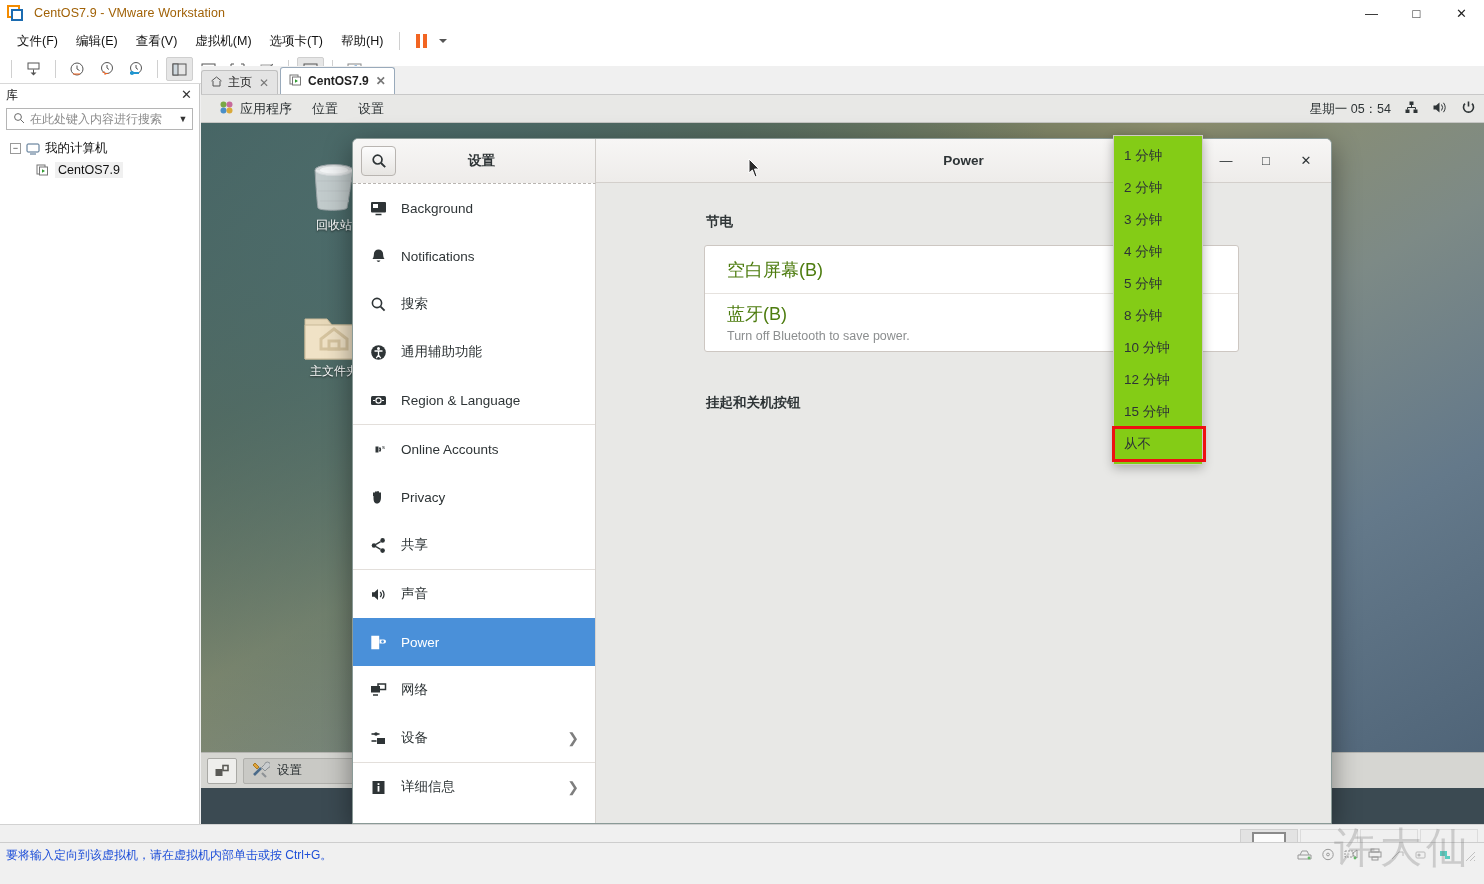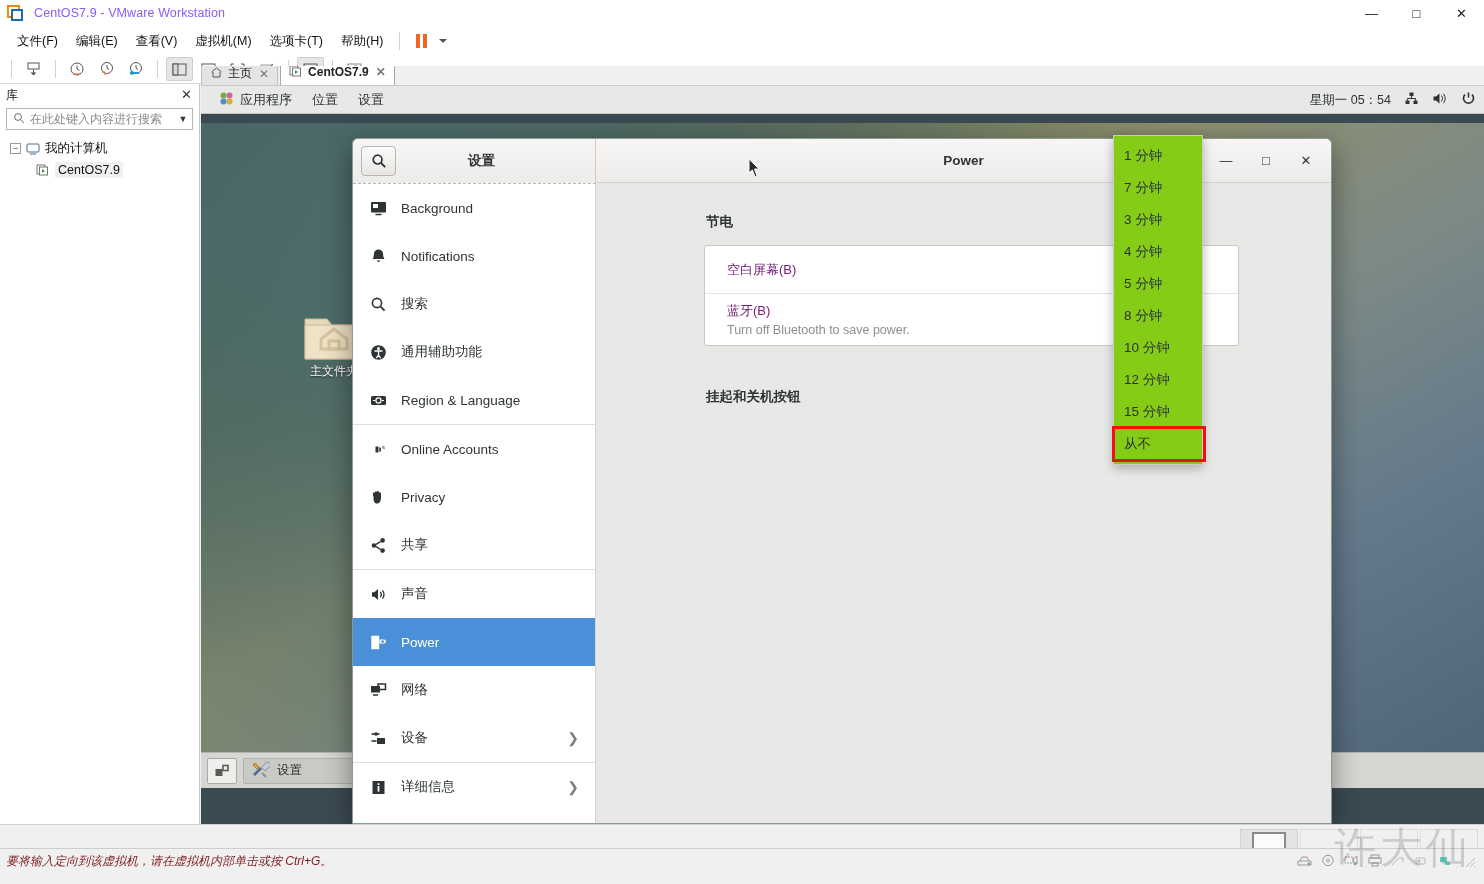--- a/index.html
+++ b/index.html
@@ -15,21 +15,21 @@
   .vm-titlebar {
     height:27px; background:#ffffff; display:flex; align-items:center;
     position:relative; border-bottom:1px solid #fff;
   }
   .vm-logo {
     width:17px; height:17px; margin-left:7px; position:relative; flex:0 0 auto;
   }
   .vm-logo .sq1 { position:absolute; left:0; top:0; width:13px; height:13px; border:2px solid #f38b00; background:#fff;}
   .vm-logo .sq2 { position:absolute; left:4px; top:4px; width:12px; height:12px; border:2px solid #1b6bb0; background:#fff;}
   .vm-title {
-    margin-left:10px; font-size:12.5px; color:#8b5cf6; letter-spacing:.1px;
+    margin-left:10px; font-size:12.5px; color:#a16207; letter-spacing:.1px;
   }
   .win-btns { position:absolute; right:0; top:0; display:flex; height:27px; }
   .win-btn {
     width:45px; height:27px; display:flex; align-items:center; justify-content:center;
     font-size:13px; color:#222; line-height:1;
   }
 
   .vm-menubar {
     height:28px; background:#fff; display:flex; align-items:center;
     padding-left:8px; font-size:12.5px; color:#111;
@@ -80,21 +80,21 @@
   .tree-row .ico { margin-right:5px; display:flex; align-items:center; }
   .tree-row.child { padding-left:32px; }
   .tree-row.child .lbl { background:#f0f0f0; padding:1px 3px; }
 
   
   .vmscreen {
     position:absolute; left:201px; top:66px; width:1283px; height:758px;
     overflow:hidden; background:#3b4a52;
   }
   .tabbar {
-    height:20px; background:#f0f0f0; display:flex; align-items:flex-end;
+    height:29px; background:#f0f0f0; display:flex; align-items:flex-end;
     border-bottom:1px solid #c8c8c8; position:relative;
   }
   .tab {
     height:24px; display:flex; align-items:center; gap:5px; padding:0 8px;
     font-size:12px; color:#222; background:#e4e4e4;
     border:1px solid #c0c0c0; border-bottom:none; margin-right:2px;
     border-top-left-radius:3px; border-top-right-radius:3px;
   }
   .tab.active { background:#fff; height:27px; font-weight:bold; border-color:#9ab; }
   .tab .x { color:#777; font-size:12px; margin-left:2px; }
@@ -192,21 +192,21 @@
   .srow .ic { width:18px; display:flex; align-items:center; justify-content:center; }
 
   .spane { flex:1; background:#e8e8e6; padding:30px 92px 0 108px; overflow:hidden; }
   .sec-title { font-size:13.5px; font-weight:bold; color:#2e3436; margin:0 0 14px 2px; }
   .card { background:#fff; border:1px solid #cdc7c2; border-radius:3px; }
   .card-row {
     min-height:47px; display:flex; align-items:center; justify-content:space-between;
     padding:8px 22px; border-top:1px solid #e6e2de;
   }
   .card-row:first-child { border-top:none; }
-  .card-row .lab { font-size:13px; color:#701a75; }
+  .card-row .lab { font-size:18px; color:#4d7c0f; }
   .card-row .sub { font-size:12.5px; color:#8b8e8f; margin-top:3px; }
   .card-row .val { font-size:13px; color:#2e3436; }
   .spacer { height:42px; }
 
   
   .popup {
     position:absolute; left:1113px; top:135px; width:90px;
     background:#84cc16; border:1px solid #cfcbc7; box-shadow:0 3px 10px rgba(0,0,0,.28);
     padding:4px 0; z-index:40;
   }
@@ -226,23 +226,23 @@
     background:#f0f0f0; border-top:1px solid #d2d2d2;
     display:flex; align-items:center; justify-content:flex-end; padding-right:6px;
   }
   .vs-cell {
     width:58px; height:26px; margin-left:2px; border:1px solid #dcdcdc;
     display:flex; align-items:center; justify-content:center;
   }
   .vs-cell.first { background:#e3e3e3; border-color:#d0d0d0; }
   .vs-cell .mon { width:34px; height:20px; border:2px solid #8a8a8a; background:#fbfbfb; }
   .vm-bottom {
-    position:absolute; left:0; right:0; bottom:10px; height:26px;
+    position:absolute; left:0; right:0; bottom:16px; height:26px;
     background:#f0f0f0; border-top:1px solid #cdcdcd;
-    display:flex; align-items:center; font-size:12px; color:#7f1d1d; padding-left:6px;font-style:italic;
+    display:flex; align-items:center; font-size:12px; color:#1d4ed8; padding-left:6px;
   }
   .vm-bottom .tray { margin-left:auto; display:flex; align-items:center; gap:9px; padding-right:8px; opacity:.85; }
   .watermark {
     position:absolute; right:12px; bottom:8px; font-size:42px; color:rgba(120,120,120,.30);
     font-family:"Liberation Serif", serif; letter-spacing:4px; z-index:55; pointer-events:none;
     white-space:nowrap;
     margin-top:40px;
   }
 </style>
 </head>
@@ -459,20 +459,31 @@
             <path d="M7.5 1.5v5" stroke="#2e3436" stroke-width="1.6"></path>
             <path d="M4 3.6a5 5 0 107 0" stroke="#2e3436" stroke-width="1.6" fill="none"></path>
           </svg>
       </span>
     </div>
   </div>
 
   <div class="desktop">
     <div class="wall-text">O S</div>
 
+    <div class="dicon" style="left:92px; top:30px;">
+      <div class="glyph">
+        <svg width="56" height="58" viewBox="0 0 56 58">
+          <ellipse cx="28" cy="11" rx="19" ry="5.5" fill="#d7dbdc" stroke="#9aa3a6"></ellipse>
+          <path d="M9 11c0 0 2 34 3 38 1 3 28 3 29 0 1-4 6-38 6-38" fill="#e9eced" fill-opacity=".75" stroke="#9aa3a6"></path>
+          <path d="M11 22h35M12 32h32M14 42h29" stroke="#b9c1c3" fill="none"></path>
+          <ellipse cx="28" cy="11" rx="14" ry="3.6" fill="#fafbfb" fill-opacity=".7"></ellipse>
+        </svg>
+      </div>
+      <div>回收站</div>
+    </div>
 
     <div class="dicon" style="left:92px; top:176px;">
       <div class="glyph">
         <svg width="62" height="52" viewBox="0 0 62 52">
           <path d="M2 8h22l5 6h31v34H2z" fill="#e8d9ba" stroke="#c9b998"></path>
           <path d="M2 14h57v34H2z" fill="#f0e2c6" stroke="#c9b998"></path>
           <path d="M18 38V28l13-10 13 10v10z" fill="none" stroke="#d6c49f" stroke-width="3"></path>
           <rect x="26" y="30" width="10" height="8" fill="none" stroke="#d6c49f" stroke-width="3"></rect>
         </svg>
       </div>
@@ -701,21 +712,21 @@
 
       <div class="spacer"></div>
 
       <div class="sec-title">挂起和关机按钮</div>
     </div>
   </div>
 </div>
 
 <div class="popup popup-wide">
   <div class="pi">1 分钟</div>
-  <div class="pi">7 分钟</div>
+  <div class="pi">2 分钟</div>
   <div class="pi">3 分钟</div>
   <div class="pi">4 分钟</div>
   <div class="pi">5 分钟</div>
   <div class="pi">8 分钟</div>
   <div class="pi">10 分钟</div>
   <div class="pi">12 分钟</div>
   <div class="pi">15 分钟</div>
   <div class="pi marked">从不</div>
 </div>
 

